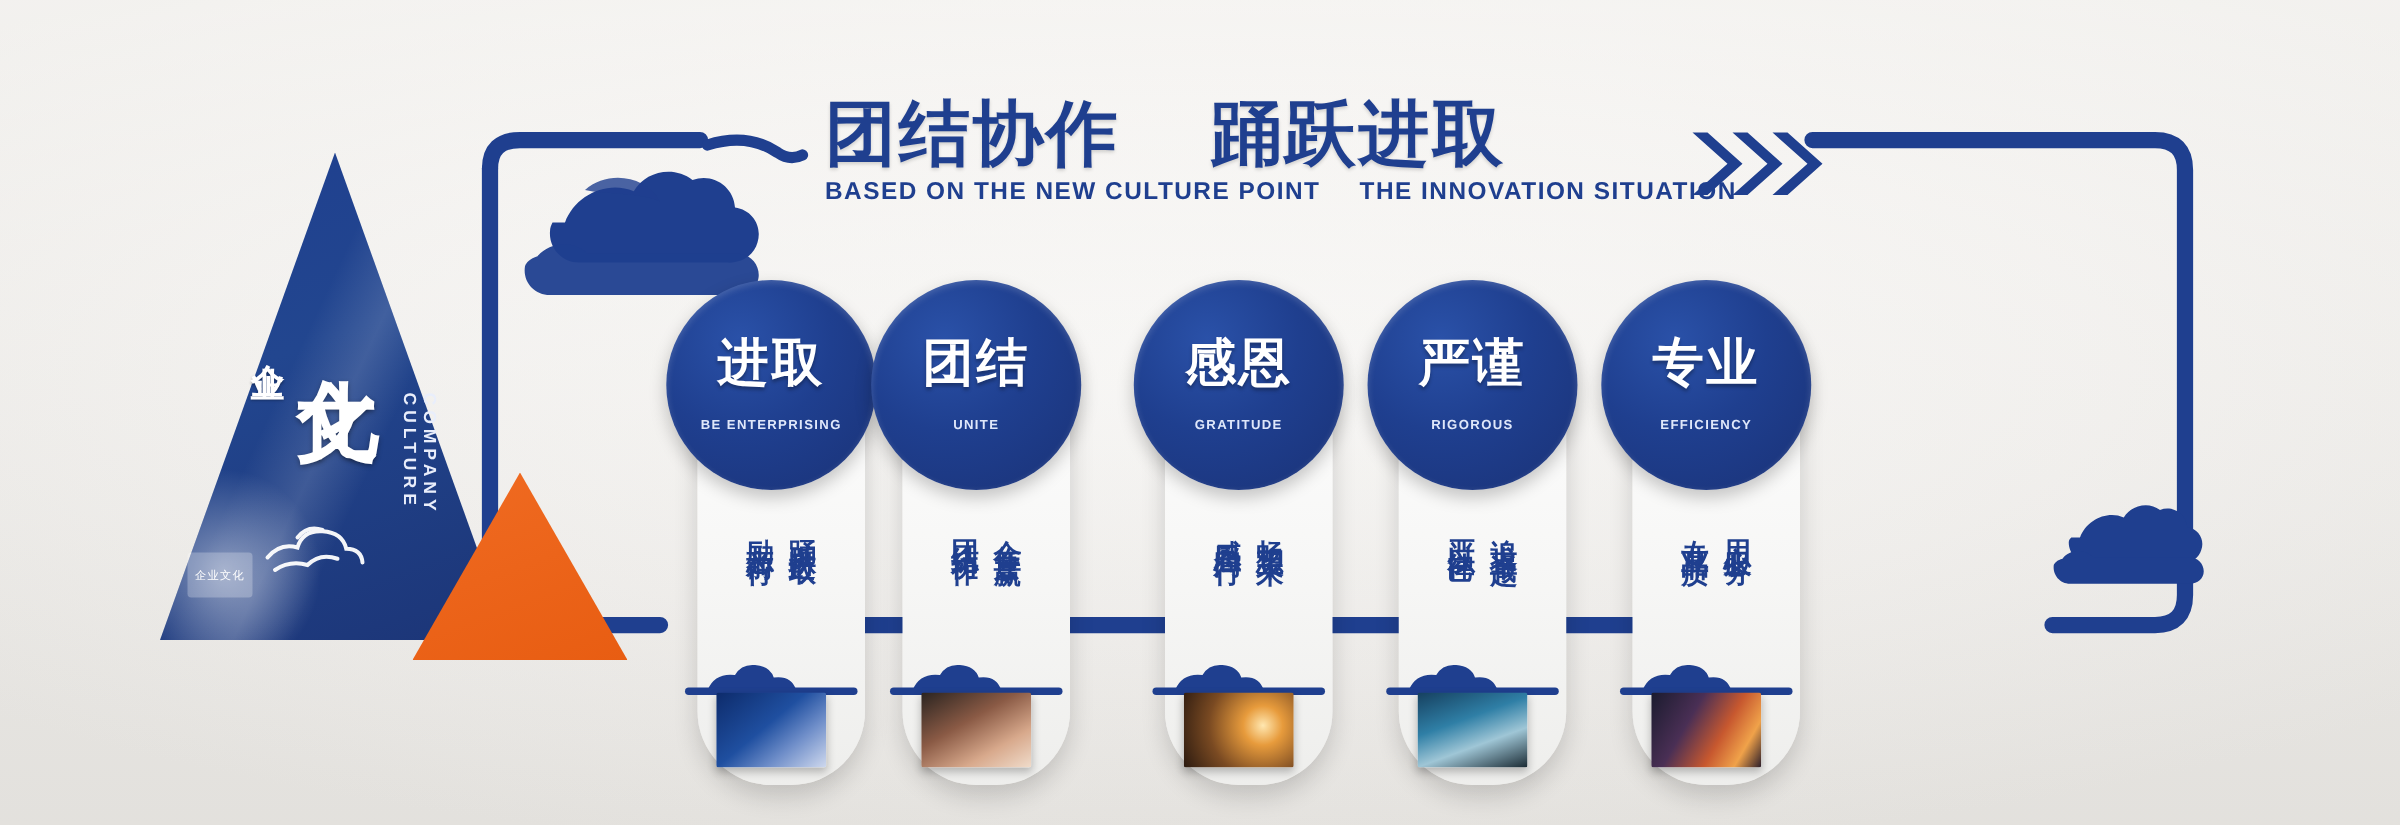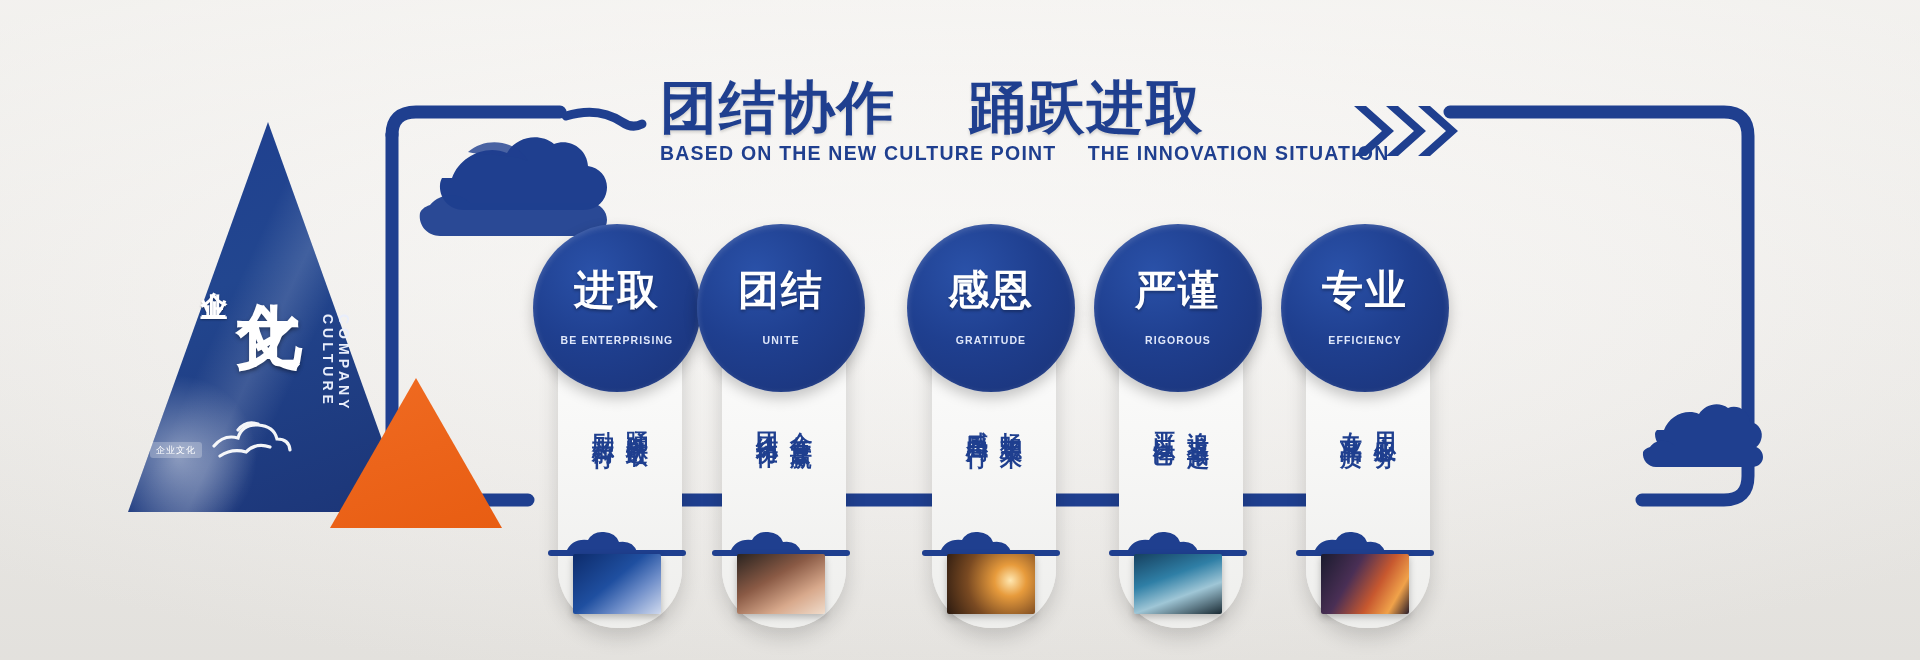--- a/index.html
+++ b/index.html
@@ -60,21 +60,21 @@
   .tri-logo .en-vert{
     position:absolute; left:192px; top:192px;
     color:#e9eefb; font-size:14px; letter-spacing:4px;
     writing-mode:vertical-rl; text-orientation:mixed;
     font-weight:600;
   }
   .tri-logo .cloud-mark{
     position:absolute; left:80px; top:280px; width:86px; height:60px; opacity:.95;
   }
   .tri-logo .badge{
-    position:absolute; left:22px; top:320px; width:52px; height:16px;
+    position:absolute; left:22px; top:320px; width:52px; height:36px;
     background:rgba(255,255,255,.25); border-radius:3px;
     font-size:9px; color:#fff; display:flex; align-items:center; justify-content:center;
     letter-spacing:1px;
   }
 
   
   .tri-orange{
     position:absolute; left:330px; top:378px; width:172px; height:150px;
     background:linear-gradient(160deg,#f06b22,#e85d12);
     clip-path:polygon(50% 0%, 100% 100%, 0% 100%);
@@ -98,21 +98,21 @@
     white-space:nowrap;
   }
   .headline .en .sp{ display:inline-block; width:18px; }
 
   .chevrons{
     position:absolute; left:1352px; top:104px; width:120px; height:54px;
   }
 
   
   .pill{
-    position:absolute; top:238px; width:124px; height:390px;
+    position:absolute; top:238px; width:134px; height:390px;
     background:linear-gradient(180deg,#ffffff 0%, #f7f7f6 55%, #eeeeec 100%);
     border-radius:59px;
     box-shadow:0 9px 20px rgba(0,0,0,0.16), inset 0 1px 0 rgba(255,255,255,.9);
   }
   .pill .disc{
     position:absolute; left:-25px; top:-14px; width:168px; height:168px;
     border-radius:50%;
     background:radial-gradient(circle at 35% 28%, #2a51a8 0%, #1f3f8f 45%, #1a3277 100%);
     box-shadow:0 6px 14px rgba(0,0,0,.22), inset 0 2px 6px rgba(255,255,255,.18);
     display:flex; flex-direction:column; align-items:center; justify-content:center;

